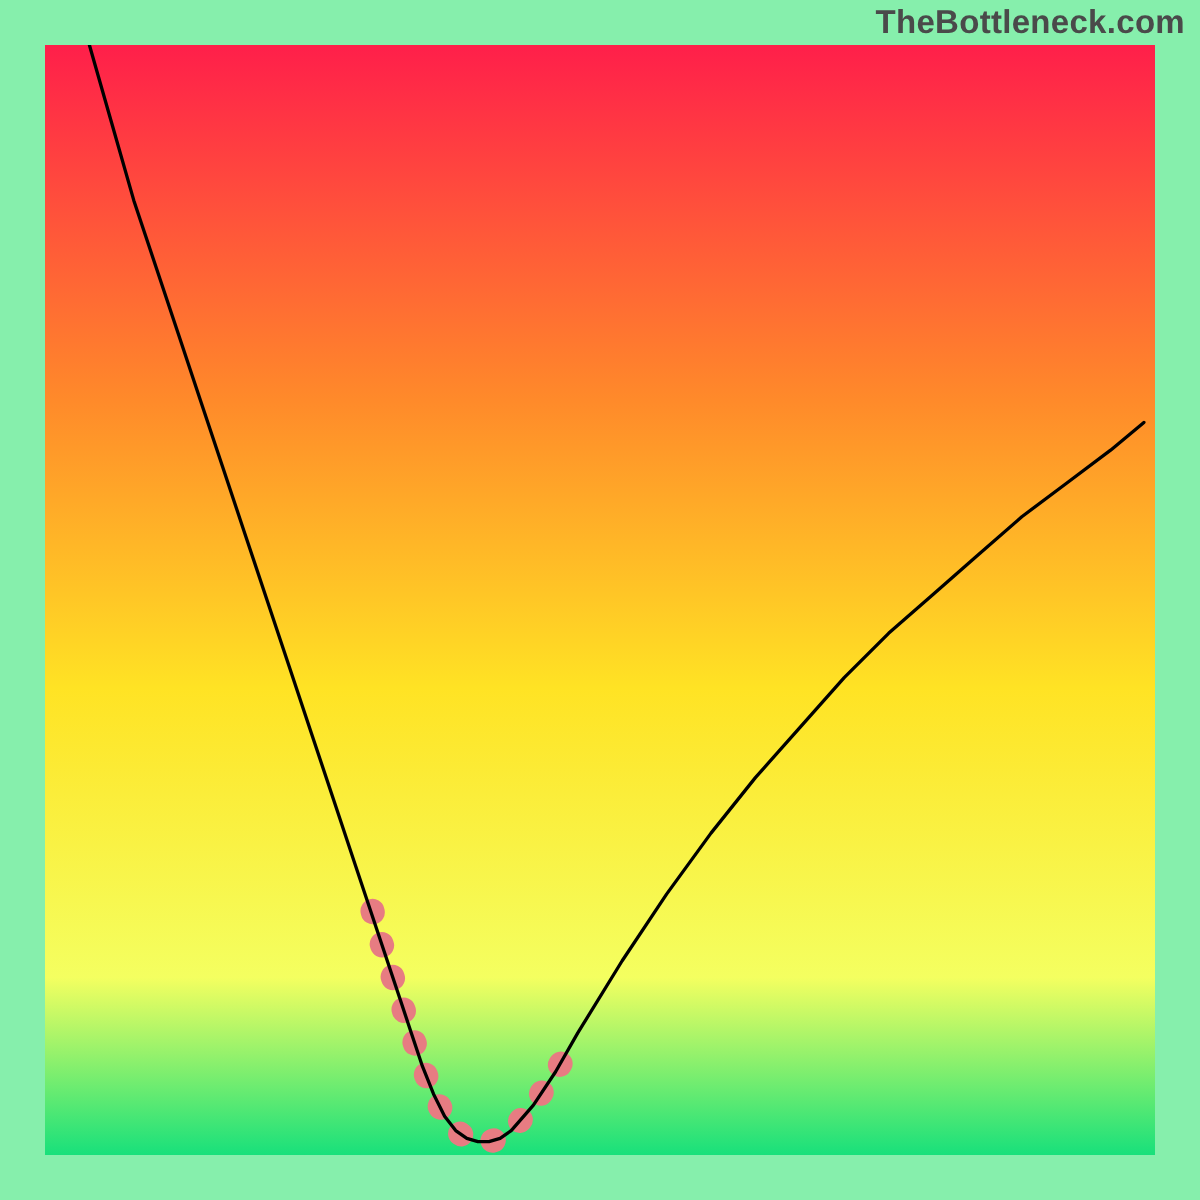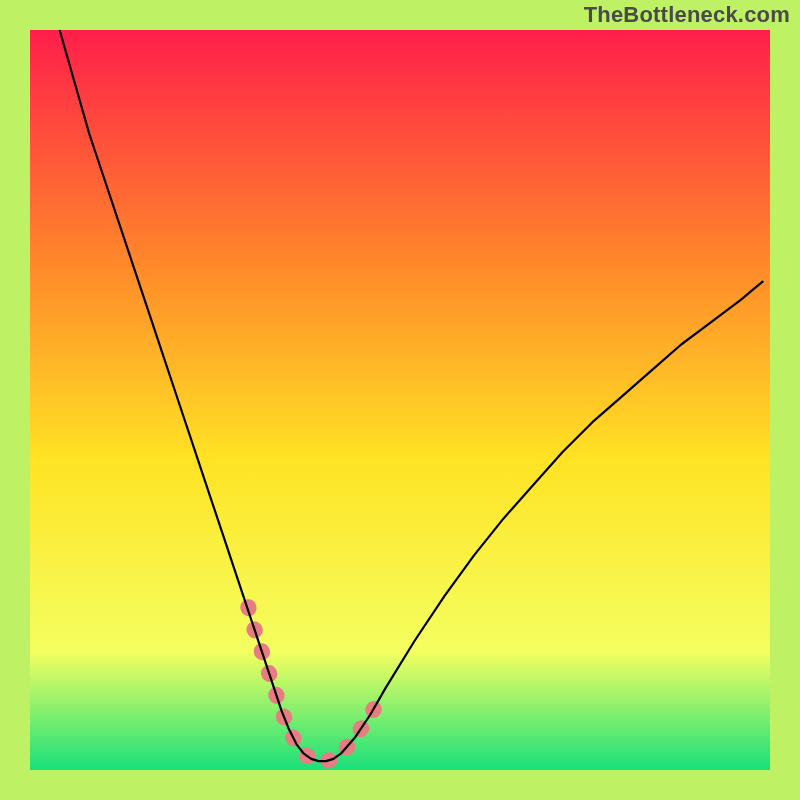--- a/index.html
+++ b/index.html
@@ -6,21 +6,21 @@
     margin: 0;
     padding: 0;
     width: 800px;
     height: 800px;
     overflow: hidden;
     font-family: Arial, Helvetica, sans-serif;
   }
   .frame {
     width: 800px;
     height: 800px;
-    background: #bef264;
+    background: #86efac;
     position: relative;
   }
   .watermark {
     position: absolute;
     top: 2px;
     right: 10px;
     color: #4a4a4a;
     font-size: 22px;
     font-weight: 600;
     letter-spacing: 0.2px;

